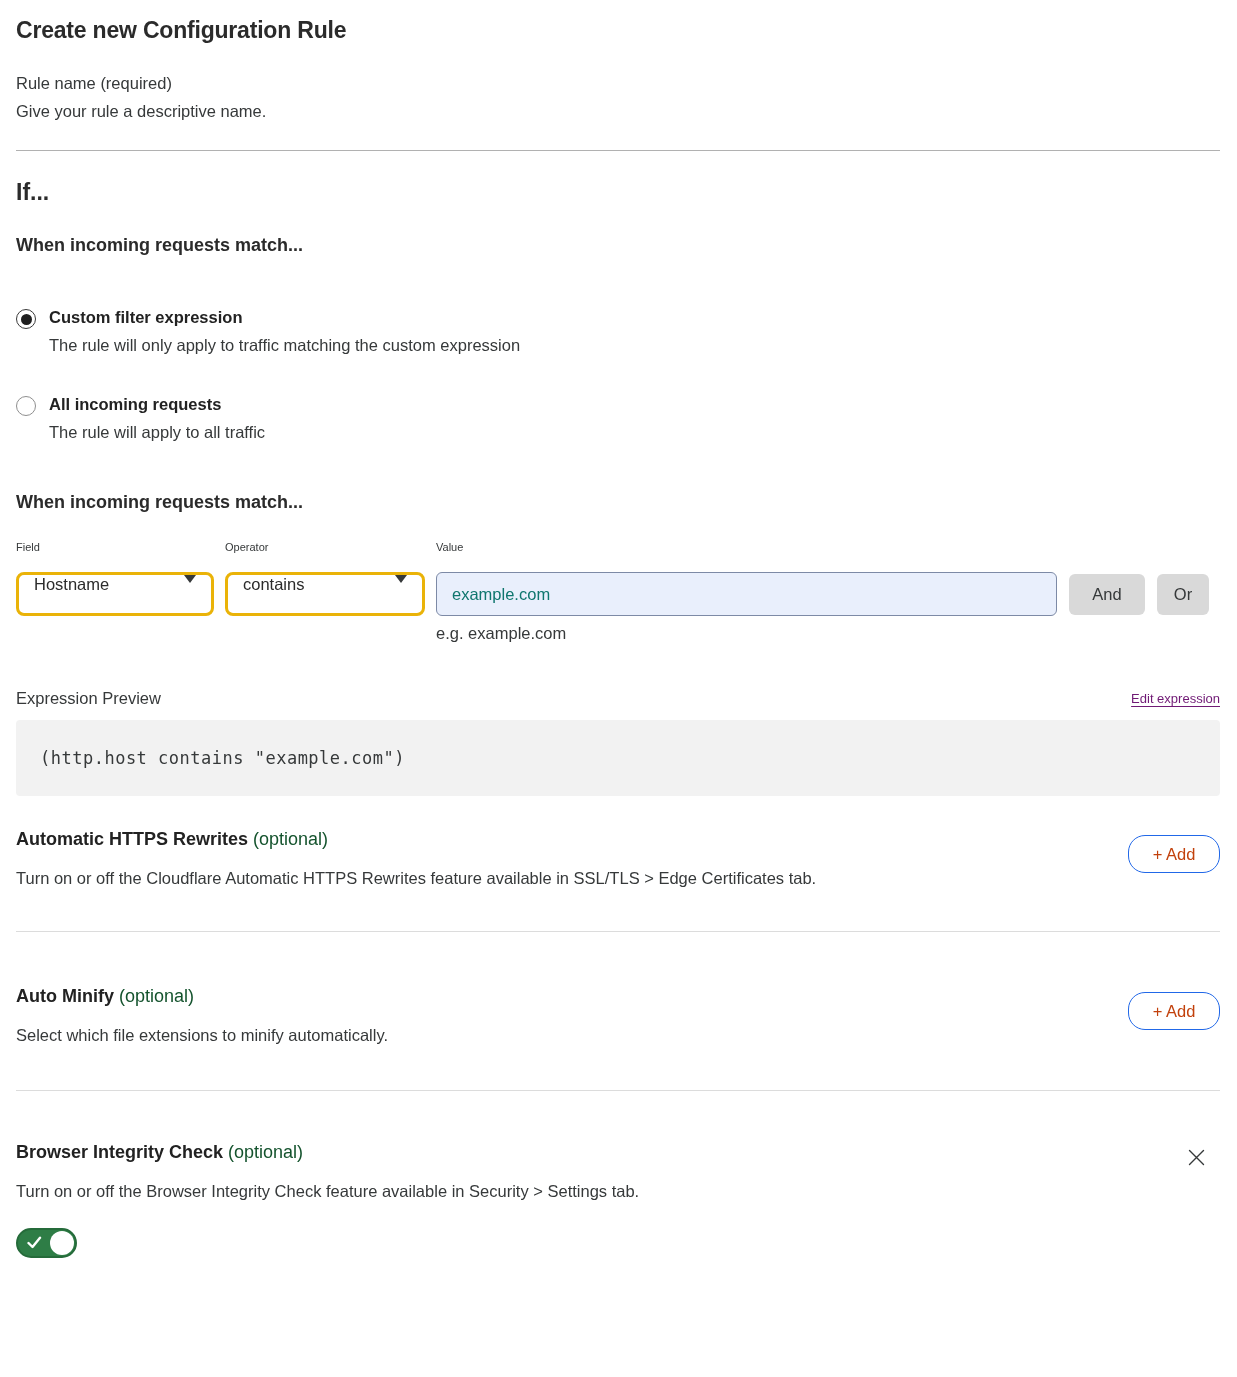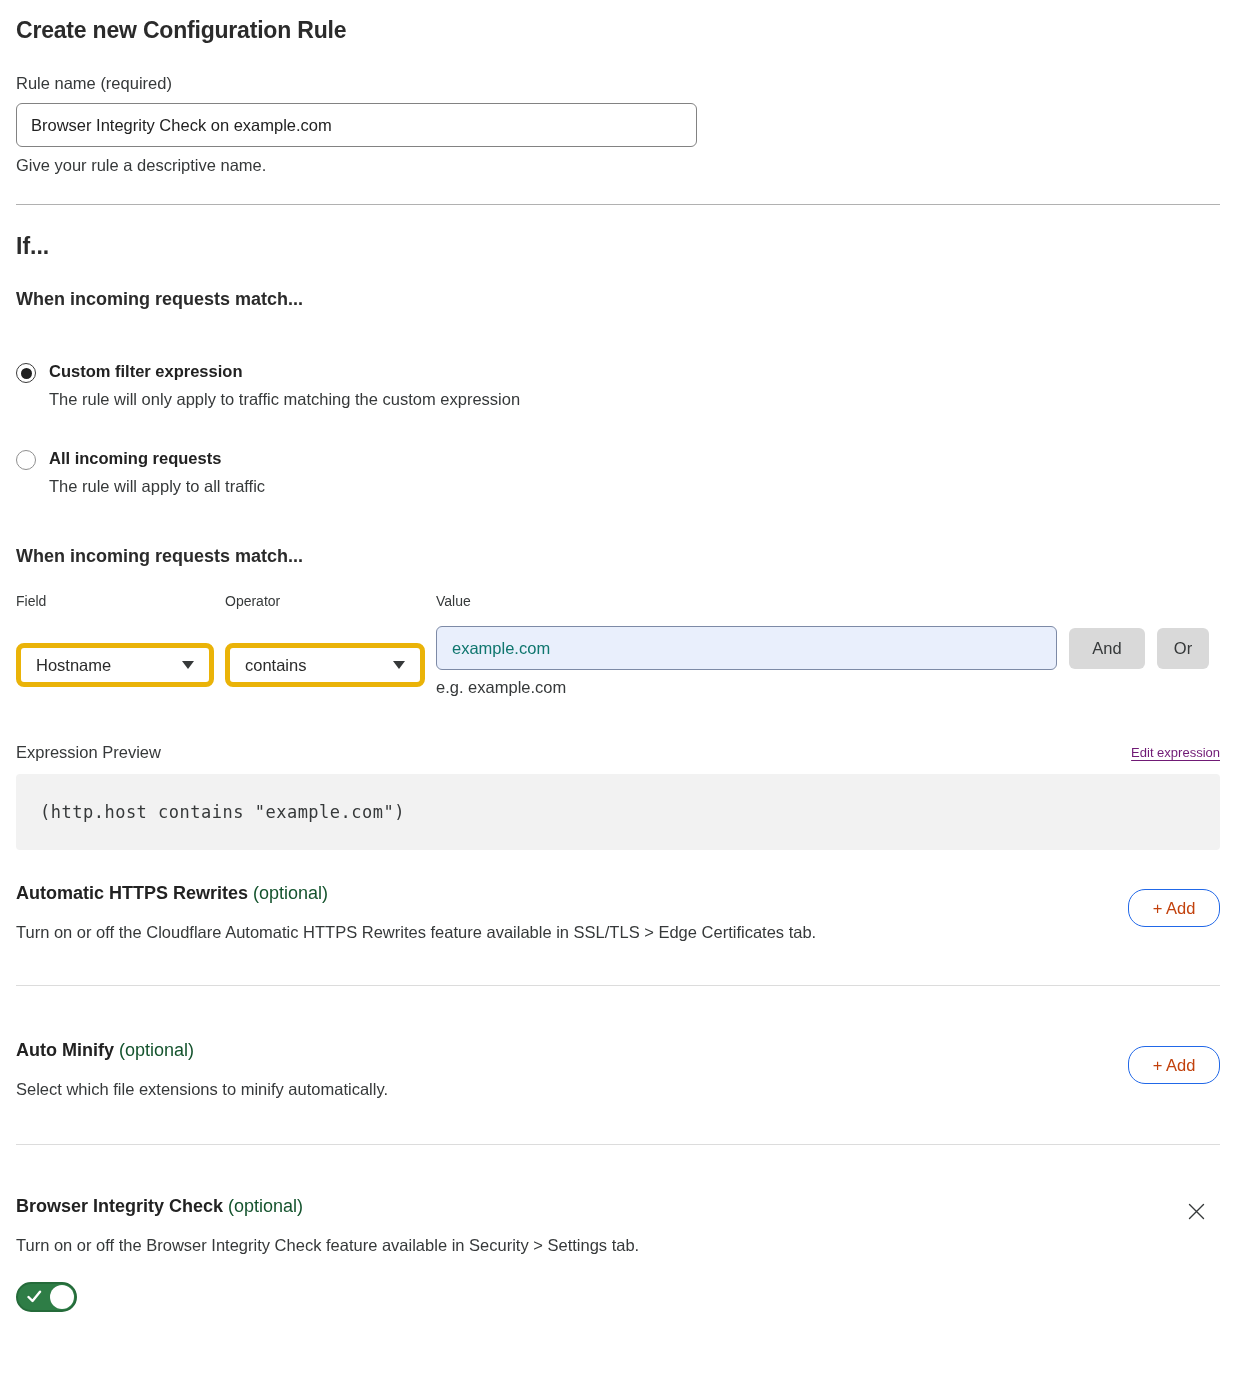--- a/index.html
+++ b/index.html
@@ -63,31 +63,30 @@
     content: ""; position: absolute; inset: 3.5px; border-radius: 50%; background: #1f1f1f;
   }
   .radio-label { font-size: 16.5px; line-height: 19px; font-weight: 700; color: #222; }
   .radio-desc  { font-size: 16.5px; line-height: 19px; color: #36393a; margin-top: 9px; }
 
   .builder-row { display: flex; gap: 11px; margin-top: 25px; align-items: flex-start; }
   .builder-col { display: flex; flex-direction: column; }
   .col-field { width: 198px; }
   .col-operator { width: 200px; }
   .col-value { width: 621px; }
-  .builder-label { font-size: 14px; line-height: 19px; color: #36393a; margin-bottom: 15px; }
+  .builder-label { font-size: 11px; line-height: 19px; color: #36393a; margin-bottom: 15px; }
   .select-box {
     height: 44px;
-    border: 5px solid #eab308;
+    border: 3px solid #eab308;
     border-radius: 8px;
     background: #fff;
-    display: flex; align-items: center; justify-content: space-between;
+    display: flex; justify-content: space-between;
     padding: 0 15px;
     font-size: 16.5px; color: #2b2b2b;
     cursor: pointer;
-    margin-top: 17px;
   }
   .chevron-down {
     width: 0; height: 0;
     border-left: 6px solid transparent;
     border-right: 6px solid transparent;
     border-top: 8px solid #36393a;
   }
   .value-input {
     height: 44px; width: 100%;
     background: #e9effc;
@@ -185,21 +184,20 @@
   }
 </style>
 </head>
 <body>
 
 <div class="page">
 
   <h1 class="page-title">Create new Configuration Rule</h1>
 
   <div class="form-label">Rule name (required)</div>
-  <input class="text-input" type="text" value="Browser Integrity Check on example.com" style="">
   <div class="help-text">Give your rule a descriptive name.</div>
 
   <hr class="divider-strong">
 
   <h2 class="if-heading">If...</h2>
   <h3 class="sub-heading mt-29">When incoming requests match...</h3>
 
   <div class="radio-option second">
     <span class="radio-circle checked"></span>
     <div>

